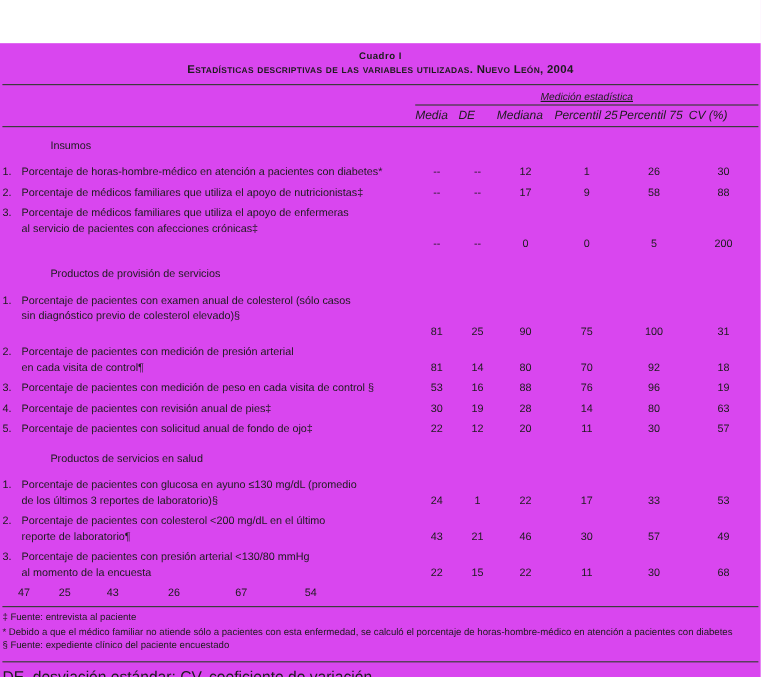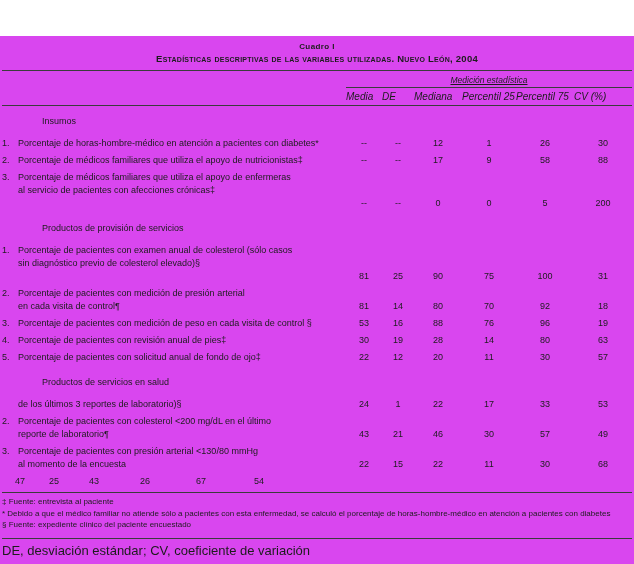--- a/index.html
+++ b/index.html
@@ -178,20 +178,21 @@
           <span class="val">12</span>
           <span class="val">20</span>
           <span class="val">11</span>
           <span class="val">30</span>
           <span class="val">57</span>
         </div>
       </div>
       <div class="section-header">Productos de servicios en salud</div>
       <div class="trow">
         <div class="row-label">
+          <div class="label-line"><span class="row-num">1.</span><span>Porcentaje de pacientes con glucosa en ayuno ≤130 mg/dL (promedio</span></div>
           <div class="label-line cont">de los últimos 3 reportes de laboratorio)§</div>
         </div>
         <div class="vals">
           <span class="val">24</span>
           <span class="val">1</span>
           <span class="val">22</span>
           <span class="val">17</span>
           <span class="val">33</span>
           <span class="val">53</span>
         </div>

